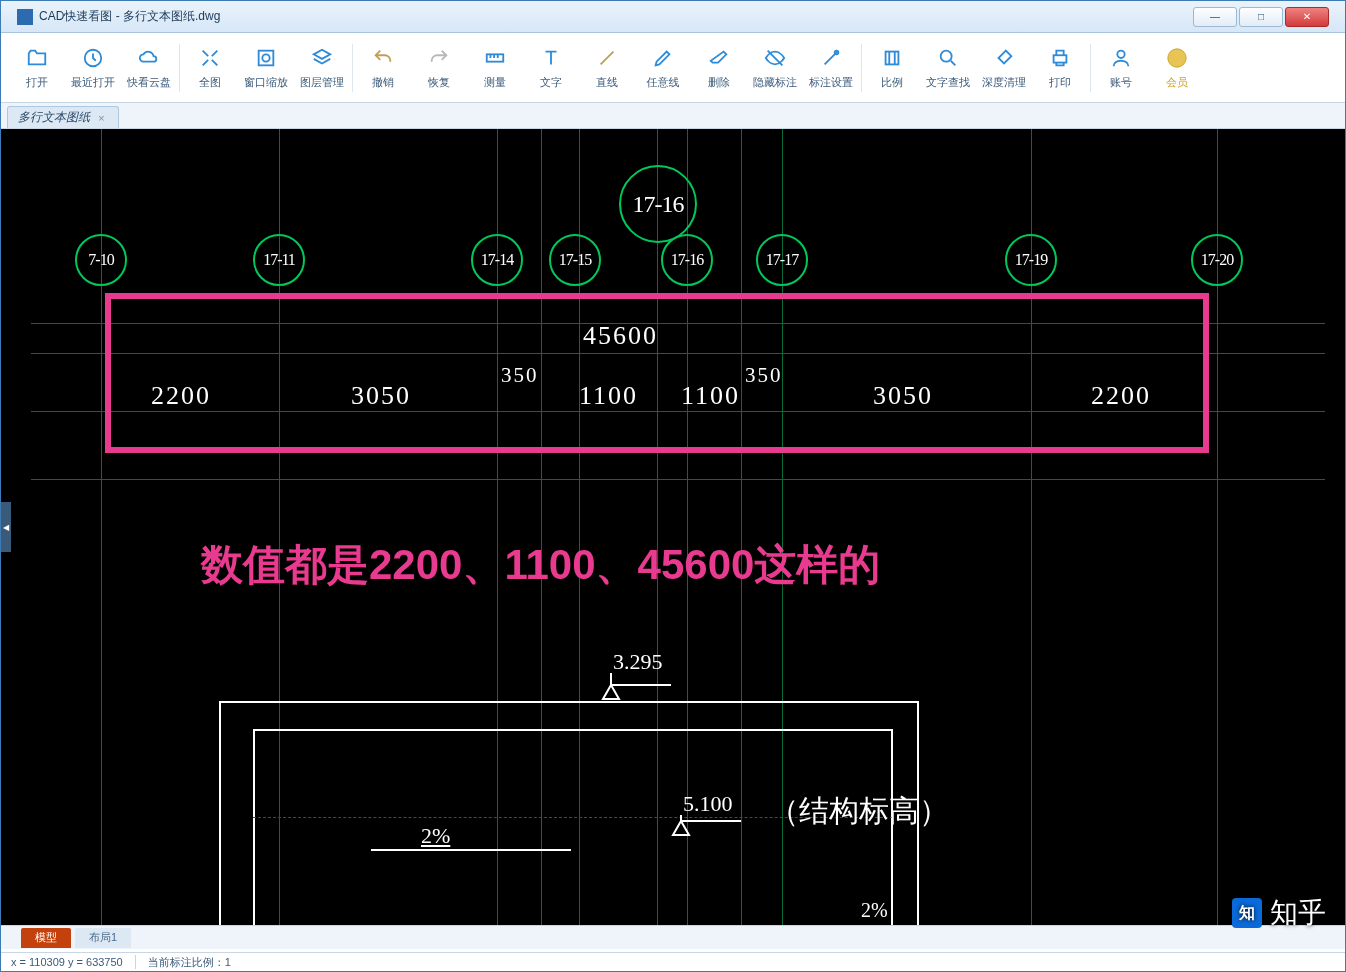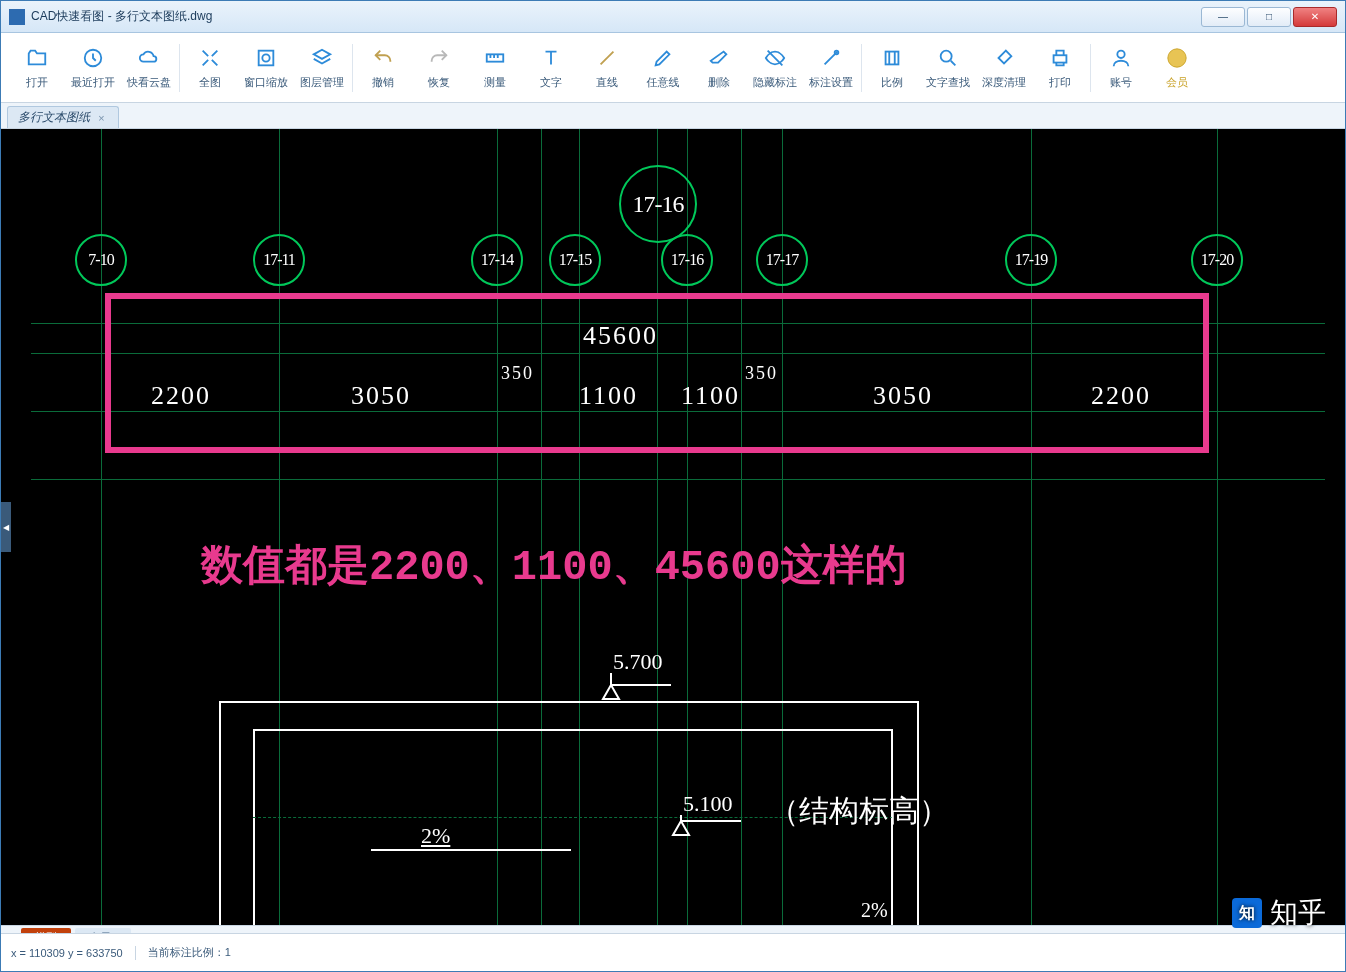--- a/index.html
+++ b/index.html
@@ -1,20 +1,20 @@
 <!DOCTYPE html>
 <html><head>
 <meta charset="utf-8">
 <style>
   * { box-sizing: border-box; margin: 0; padding: 0; }
   body { font-family: "Microsoft YaHei", SimSun, sans-serif; background: #d4e4f7; width: 1346px; height: 972px; overflow: hidden; position: relative; }
   
   
   .window { position: absolute; inset: 0; background: #fff; border: 1px solid #3c7bb5; }
-  .titlebar { height: 32px; background: linear-gradient(#eaf3fb,#d6e7f7); display: flex; align-items: center; padding: 0 8px; border-bottom: 1px solid #a8c5e0; }
+  .titlebar { height: 32px; background: linear-gradient(#eaf3fb,#d6e7f7); display: flex; align-items: center; padding: 0 16px; border-bottom: 1px solid #a8c5e0; }
   .titlebar .app-icon { width:16px; height:16px; background:#2d6bb0; margin-right:6px; }
   .titlebar .title { font-size: 12px; color:#1a3a5a; }
   .winbtns { margin-left:auto; display:flex; gap:2px; }
   .winbtn { width:44px; height:20px; border:1px solid #9bb8d4; background: linear-gradient(#fdfeff,#e2ecf7); display:flex; align-items:center; justify-content:center; font-size:10px; color:#2a4a6a; border-radius:3px;}
   .winbtn.close { background: linear-gradient(#f08282,#d43a3a); color:#fff; border-color:#a82a2a;}
   
   
   .toolbar { height: 70px; background: #fff; border-bottom:1px solid #c8d5e2; display:flex; align-items:center; padding: 0 8px; }
   .tool { display:flex; flex-direction:column; align-items:center; justify-content:center; width:56px; height:64px; font-size:11px; color:#3a5a7a; cursor:pointer; }
   .tool .ico { width:26px; height:26px; margin-bottom:4px; display:flex; align-items:center; justify-content:center; }
@@ -30,34 +30,34 @@
   
   .canvas-wrap { position:absolute; top:128px; bottom:46px; left:0; right:0; background:#000; overflow:hidden; }
   .canvas { position:absolute; inset:0; }
   
   
   .gridline-v { position:absolute; top:0; bottom:0; width:1px; background:#0a6b3a; }
   .gridline-h { position:absolute; left:30px; right:20px; height:1px; background:#0a6b3a; }
   .bubble { position:absolute; width:52px; height:52px; border:2px solid #00c85a; border-radius:50%; display:flex; align-items:center; justify-content:center; color:#fff; font-size:16px; font-family: "SimSun", serif; letter-spacing:-1px;text-align:center;}
   .bubble.big { width:78px; height:78px; font-size:24px;}
   .dimtext { position:absolute; color:#fff; font-size:26px; font-family:"SimSun",serif; letter-spacing:2px;}
-  .dimtext.sm { font-size:18px; }
+  .dimtext.sm { font-size:21px; }
   .pinkbox { position:absolute; border:6px solid #e83a8e; }
-  .annotation { position:absolute; color:#e83a8e; font-size:42px; font-weight:bold; font-family:Liberation Mono, monospace; }
+  .annotation { position:absolute; color:#e83a8e; font-size:42px; font-weight:bold; font-family:Liberation Sans, sans-serif; }
   .white-line { position:absolute; background:#fff; }
   .green-dash { position:absolute; border-top:1px dashed #0a6b3a; }
   .sectxt { position:absolute; color:#fff; font-family:"SimSun"; }
   
   
   .bottom-tabs { position:absolute; bottom:22px; left:0; right:0; height:24px; background:#eef4fa; border-top:1px solid #c8d5e2; display:flex; align-items:center; padding-left:20px; gap:4px;}
   .btab { height:20px; padding:0 14px; background:#c2410c; color:#fff; font-size:11px; display:flex; align-items:center; border-radius:2px 2px 0 0;}
   .btab.inactive{ background:#dce8f4; color:#4a6a8a;}
   
   
-  .statusbar { position:absolute; bottom:0; left:0; right:0; height:38px; background:#fff; border-top:1px solid #c8d5e2; display:flex; align-items:center; font-size:11px; color:#3a5a7a; padding:0 10px;}
+  .statusbar { position:absolute; bottom:0; left:0; right:0; height:19px; background:#fff; border-top:1px solid #c8d5e2; display:flex; align-items:center; font-size:11px; color:#3a5a7a; padding:0 10px;}
   .statusbar .sep2{ width:1px; height:14px; background:#c8d5e2; margin:0 12px;}
   
   
   .watermark { position:absolute; right:20px; bottom:40px; color:#fff; font-size:28px; font-family:"Microsoft YaHei"; display:flex; align-items:center; gap:8px; text-shadow:0 0 4px #000;}
   .wm-logo{ width:30px; height:30px; background:#0b6ad9; border-radius:4px; display:flex; align-items:center; justify-content:center; color:#fff; font-size:16px; font-weight:bold;}
   
   .side-handle{ position:absolute; left:0; top:50%; width:10px; height:50px; background:#3a5a7a; transform:translateY(-50%); display:flex; align-items:center; justify-content:center; color:#fff; font-size:8px;}
 </style>
 </head>
 <body>
@@ -334,21 +334,21 @@
 
       <div class="white-line" style="left:218px; top:572px; width:2px; height:230px"></div>
       <div class="white-line" style="left:218px; top:572px; width:700px; height:2px"></div>
       <div class="white-line" style="left:916px; top:572px; width:2px; height:230px"></div>
       <div class="white-line" style="left:252px; top:600px; width:640px; height:2px"></div>
       <div class="white-line" style="left:252px; top:600px; width:2px; height:200px"></div>
       <div class="white-line" style="left:890px; top:600px; width:2px; height:200px"></div>
       <div class="green-dash" style="left:252px; top:688px; width:640px"></div>
       <div class="white-line" style="left:370px; top:720px; width:200px; height:2px"></div>
 
-      <div class="sectxt" style="left:612px; top:520px; font-size:22px">5.700</div>
+      <div class="sectxt" style="left:612px; top:520px; font-size:22px">3.295</div>
       <svg style="position:absolute; left:600px; top:544px" width="80" height="30">
           <path d="M10 0 v12 h60 M10 12 l-8 14 h16 z" fill="none" stroke="#fff" stroke-width="2"></path>
         </svg>
 
       <div class="sectxt" style="left:682px; top:662px; font-size:22px">5.100</div>
       <div class="sectxt" style="left:768px; top:662px; font-size:30px">（结构标高）</div>
       <svg style="position:absolute; left:670px; top:686px" width="80" height="24">
           <path d="M10 0 v6 h60 M10 6 l-8 14 h16 z" fill="none" stroke="#fff" stroke-width="2"></path>
         </svg>
 

